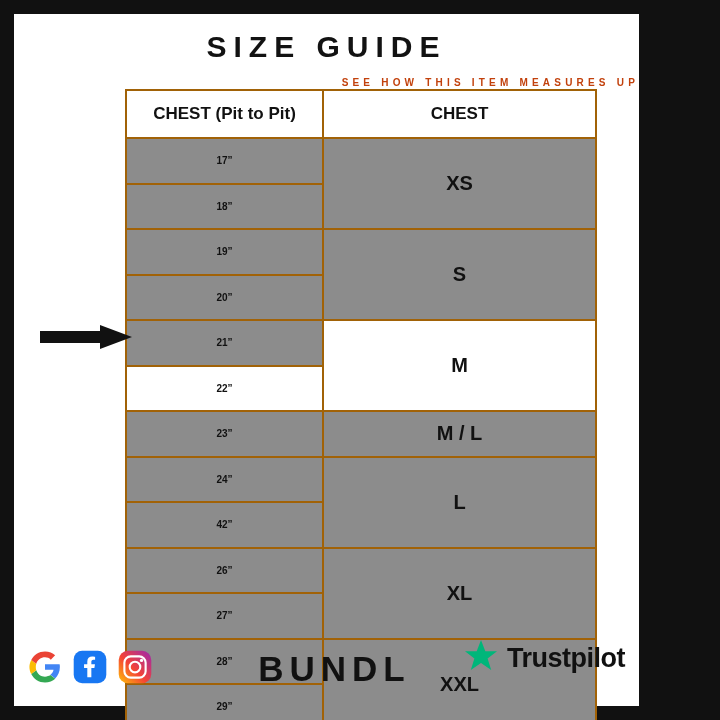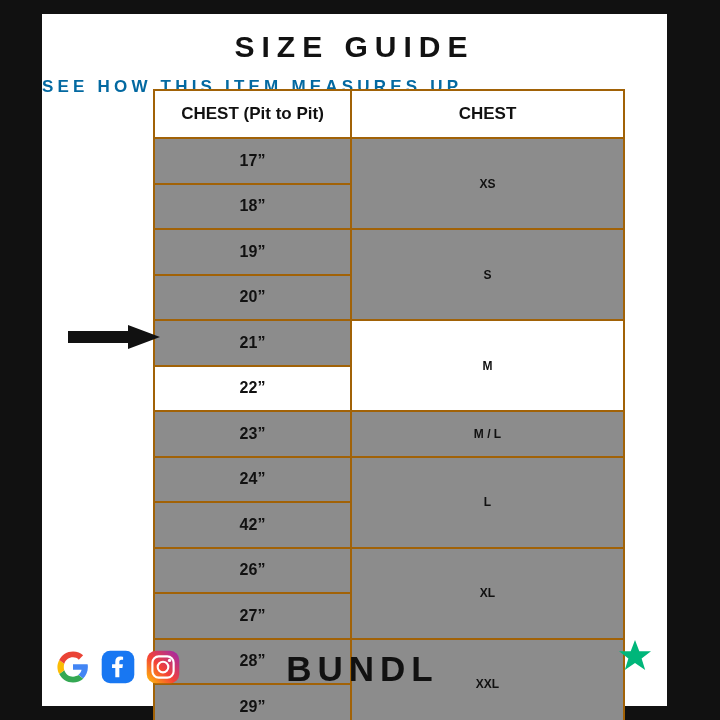--- a/index.html
+++ b/index.html
@@ -14,36 +14,35 @@
     overflow: hidden;
   }
   .frame {
     position: absolute;
     left: 14px;
     top: 14px;
     width: 625px;
     height: 692px;
     background: #ffffff;
     box-sizing: border-box;
-    margin-left: 28px;
   }
   .title {
     text-align: center;
     font-size: 30px;
     font-weight: bold;
     letter-spacing: 7px;
     color: #121212;
     margin-top: 16px;
   }
   .subtitle {
-    text-align: left;
-    font-size: 17px;
+    text-align: right;
+    font-size: 10px;
     font-weight: bold;
     letter-spacing: 4.2px;
-    color: #0369a1;
+    color: #c2410c;
     margin-top: 13px;
   }
   .table-wrap {
     position: absolute;
     left: 111px;
     top: 75px;
     width: 470px;
   }
   table.size-table {
     border-collapse: collapse;
@@ -59,29 +58,29 @@
   }
   .hdr-row th {
     height: 38px;
     font-size: 17px;
     background: #ffffff;
   }
   .col-chest { width: 197px; }
   .col-size  { width: 273px; }
   td.chest {
     height: 35.5px;
-    font-size: 16px;
+    font-size: 10px;
     background: #8c8c8c;
   }
   td.chest.hl {
     background: #ffffff;
     text-align: center;
   }
   td.sizecell {
-    font-size: 12px;
+    font-size: 20px;
     background: #8c8c8c;
   }
   td.sizecell.hl {
     background: #ffffff;
   }
   .arrow {
     position: absolute;
     left: 26px;
     top: 311px;
     width: 92px;
@@ -267,16 +266,17 @@
     <div class="brand">
       <div class="brand-name">BUNDL</div>
     </div>
 
     <div class="trustpilot">
       <span>
         <svg width="36" height="36" viewBox="0 0 36 36">
           <polygon points="18,2 22.3,13.2 34,13.2 24.6,20.4 28.2,32 18,25 7.8,32 11.4,20.4 2,13.2 13.7,13.2" fill="#00b67a"></polygon>
         </svg>
       </span>
+      <span class="tp-label">Trustpilot</span>
     </div>
 
   </div>
 </div>
 
 </body></html>

